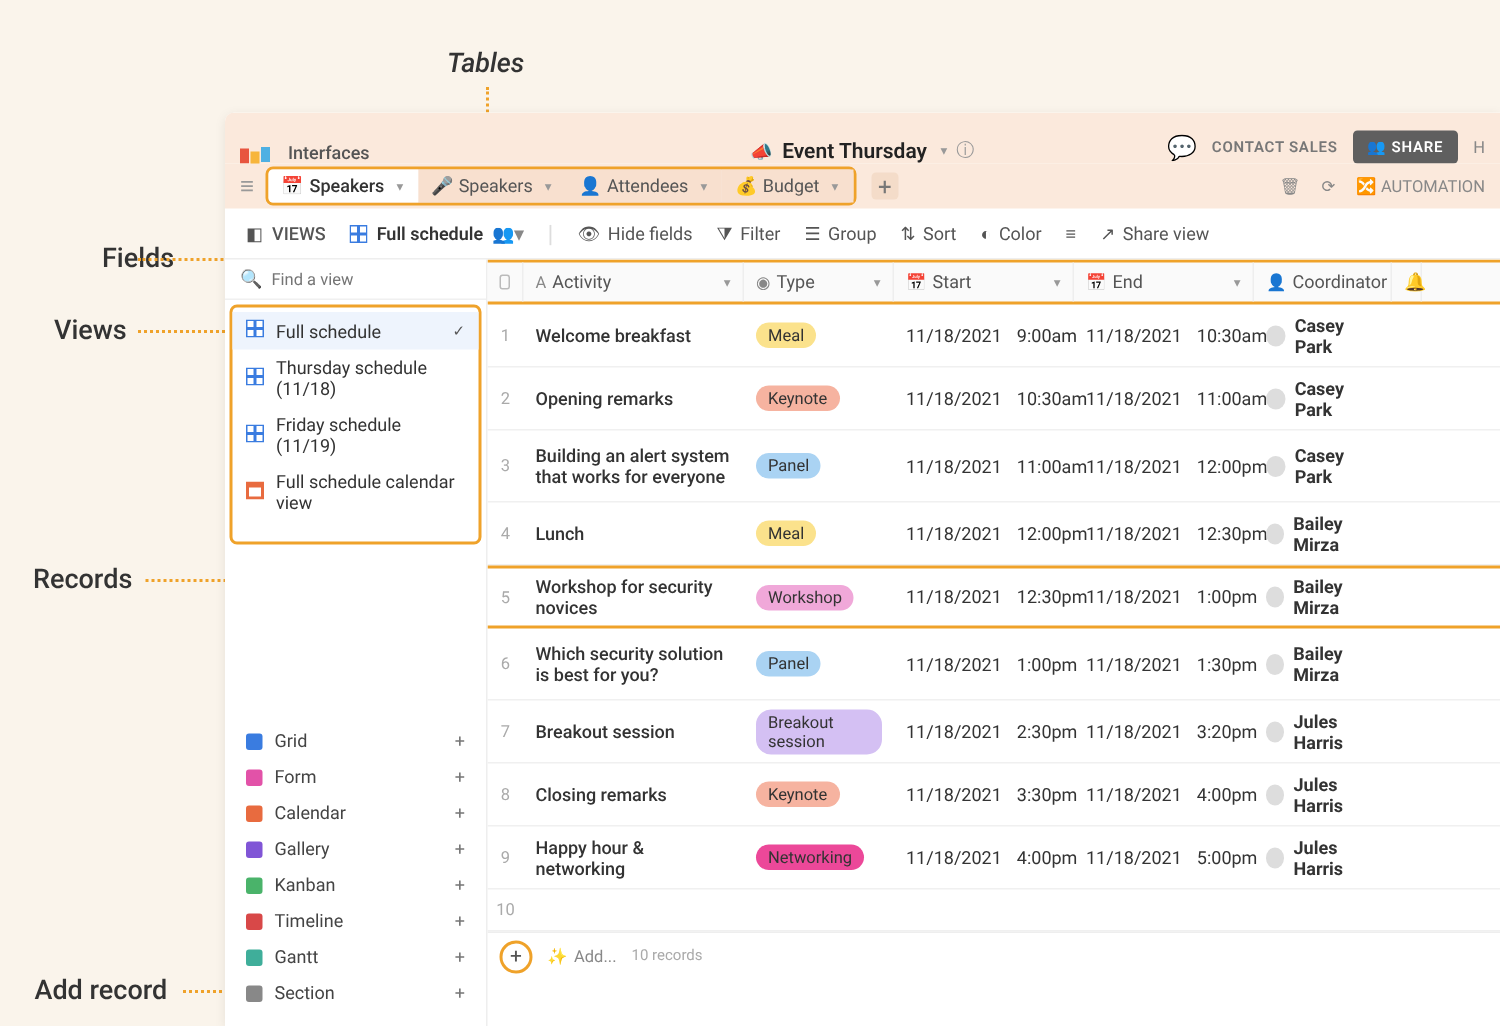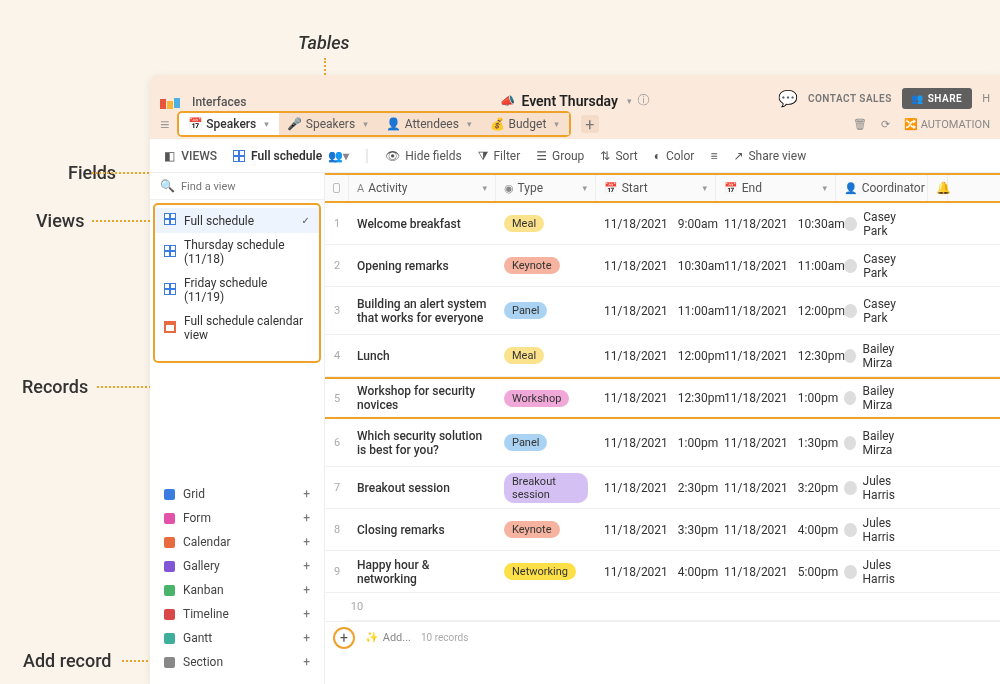--- a/index.html
+++ b/index.html
@@ -74,21 +74,21 @@
 .table-body{}
 .row{display:flex;height:42px;border-bottom:1px solid #f0f0f0;}
 .row.double{height:48px;}
 .row.highlighted{border:2px solid #efa22a;border-left:none;border-right:none;}
 .td{display:flex;align-items:center;font-size:12px;color:#333;padding:0 8px;}
 .td-num{width:24px;justify-content:center;color:#aaa;font-size:11px;}
 .td-activity{width:147px;font-weight:500;}
 .td-type{width:100px;}
 .td-start{width:120px;gap:10px;}
 .td-end{width:120px;gap:10px;}
-.td-coord{width:92px;gap:6px;}
+.td-coord{width:92px;gap:6px;font-weight:bold;}
 .pill{padding:2px 8px;border-radius:10px;font-size:11px;font-weight:400;}
 .avatar{width:14px;height:14px;border-radius:50%;background:#ddd;}
 
 .add-row{display:flex;align-items:center;height:32px;padding:0 8px;gap:10px;font-size:11px;color:#888;border-top:1px solid #eee;}
 .plus-circle{width:22px;height:22px;border:2px solid #efa22a;border-radius:50%;display:flex;align-items:center;justify-content:center;color:#555;font-size:14px;}
 .record-count{color:#aaa;font-size:10px;}
 
 
 .icon-svg{width:12px;height:12px;}
 .chevron{font-size:9px;color:#999;margin-left:3px;}
@@ -467,37 +467,37 @@
             </div>
     <div class="td td-coord">
               <span class="avatar"></span>
               <span>Jules Harris</span>
             </div>
           </div>
           <div class="row">
     <div class="td td-num">9</div>
     <div class="td td-activity">Happy hour &amp; networking</div>
     <div class="td td-type">
-              <span class="pill" style="background:#fde047;">Networking</span>
+              <span class="pill" style="background:#ec4899;">Networking</span>
             </div>
     <div class="td td-start">
               <span>11/18/2021</span>
               <span>4:00pm</span>
             </div>
     <div class="td td-end">
               <span>11/18/2021</span>
               <span>5:00pm</span>
             </div>
     <div class="td td-coord">
               <span class="avatar"></span>
               <span>Jules Harris</span>
             </div>
           </div>
         </div>
-      <div class="row" style="height:28px;margin-left:20px;">
+      <div class="row" style="height:28px;">
         <div class="td td-num">10</div>
       </div>
       <div class="add-row">
         <span class="plus-circle">+</span>
         <span style="display:flex;align-items:center;gap:4px;">✨ <span>Add...</span></span>
         <span class="record-count">10 records</span>
       </div>
     </div>
 
   </div>

